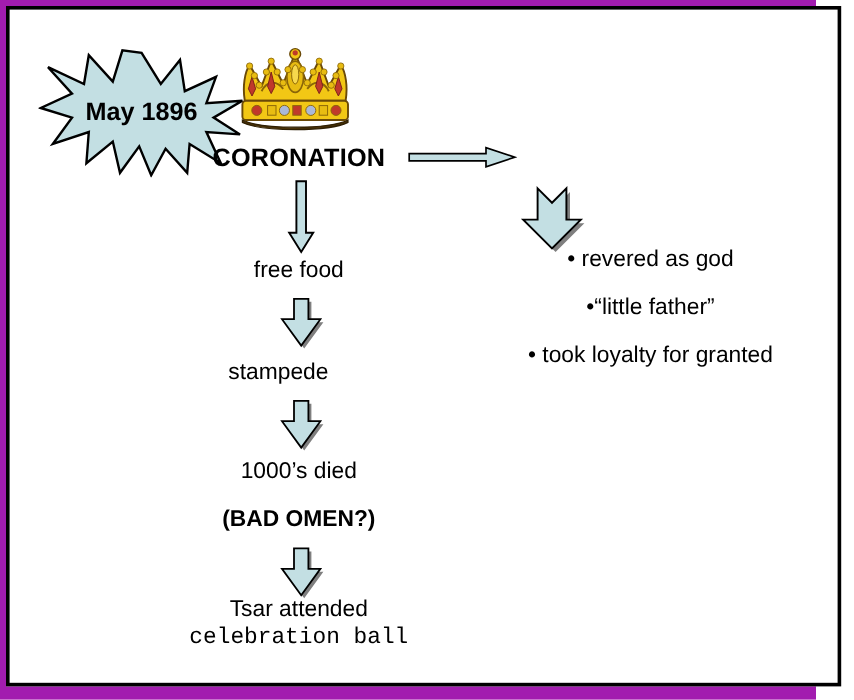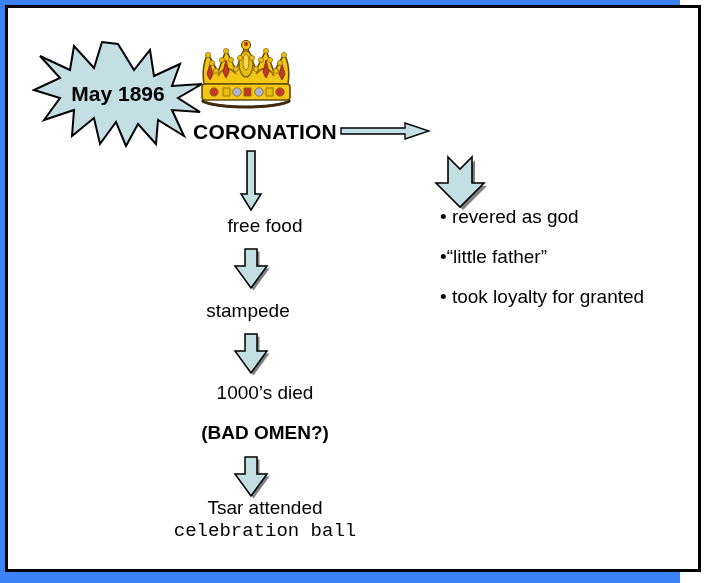--- a/index.html
+++ b/index.html
@@ -11,21 +11,21 @@
     width: 712px;
     height: 583px;
     font-family: "Liberation Sans", sans-serif;
     overflow: hidden;
   }
   #slide {
     position: absolute;
     left: 0; top: 0;
     width: 680px;
     height: 583px;
-    background: #3b82f6;
+    background: #a21caf;
   }
   #slide-frame {
     position: absolute;
     left: 5px; top: 5px;
     width: 696px;
     height: 567px;
     border: 3px solid #000000;
     box-sizing: border-box;
     background: #ffffff;
   }
@@ -33,42 +33,42 @@
     position: absolute;
     color: #000000;
     white-space: nowrap;
     line-height: 1.15;
   }
   .t-body   { font-size: 19px; font-weight: normal; }
   .t-bold   { font-size: 19px; font-weight: bold; }
   .t-head   { font-size: 21px; font-weight: bold; letter-spacing: 0.2px; }
   .t-burst  { font-size: 21px; font-weight: bold; }
 
-  .center-col { text-align: center; transform: translateX(-50%); margin-left: 16px; }
+  .center-col { text-align: center; transform: translateX(-50%); }
 
   
   #burst-wrap { position: absolute; left: 24px; top: 32px; width: 172px; height: 108px; }
   #burst-wrap svg { display: block; }
   #burst-label {
     position: absolute;
     left: 0; top: 42px;
     width: 172px;
     text-align: center;
   }
 
   
   #crown-wrap { position: absolute; left: 188px; top: 30px; width: 100px; height: 80px; }
   #crown-wrap svg { display: block; }
 
   
   .arrow-wrap { position: absolute; }
   .arrow-wrap svg { display: block; }
 
   
-  #bullets { position: absolute; left: 432px; top: 198px; }
+  #bullets { position: absolute; left: 432px; top: 198px; text-align: center; }
   .bullet-row { font-size: 19px; color: #000; white-space: nowrap; margin-bottom: 18px; }
 
   .u-bold { font-weight: bold; text-decoration: underline; }
 </style>
 </head>
 <body>
 
 <div id="slide">
   <div id="slide-frame">
 

